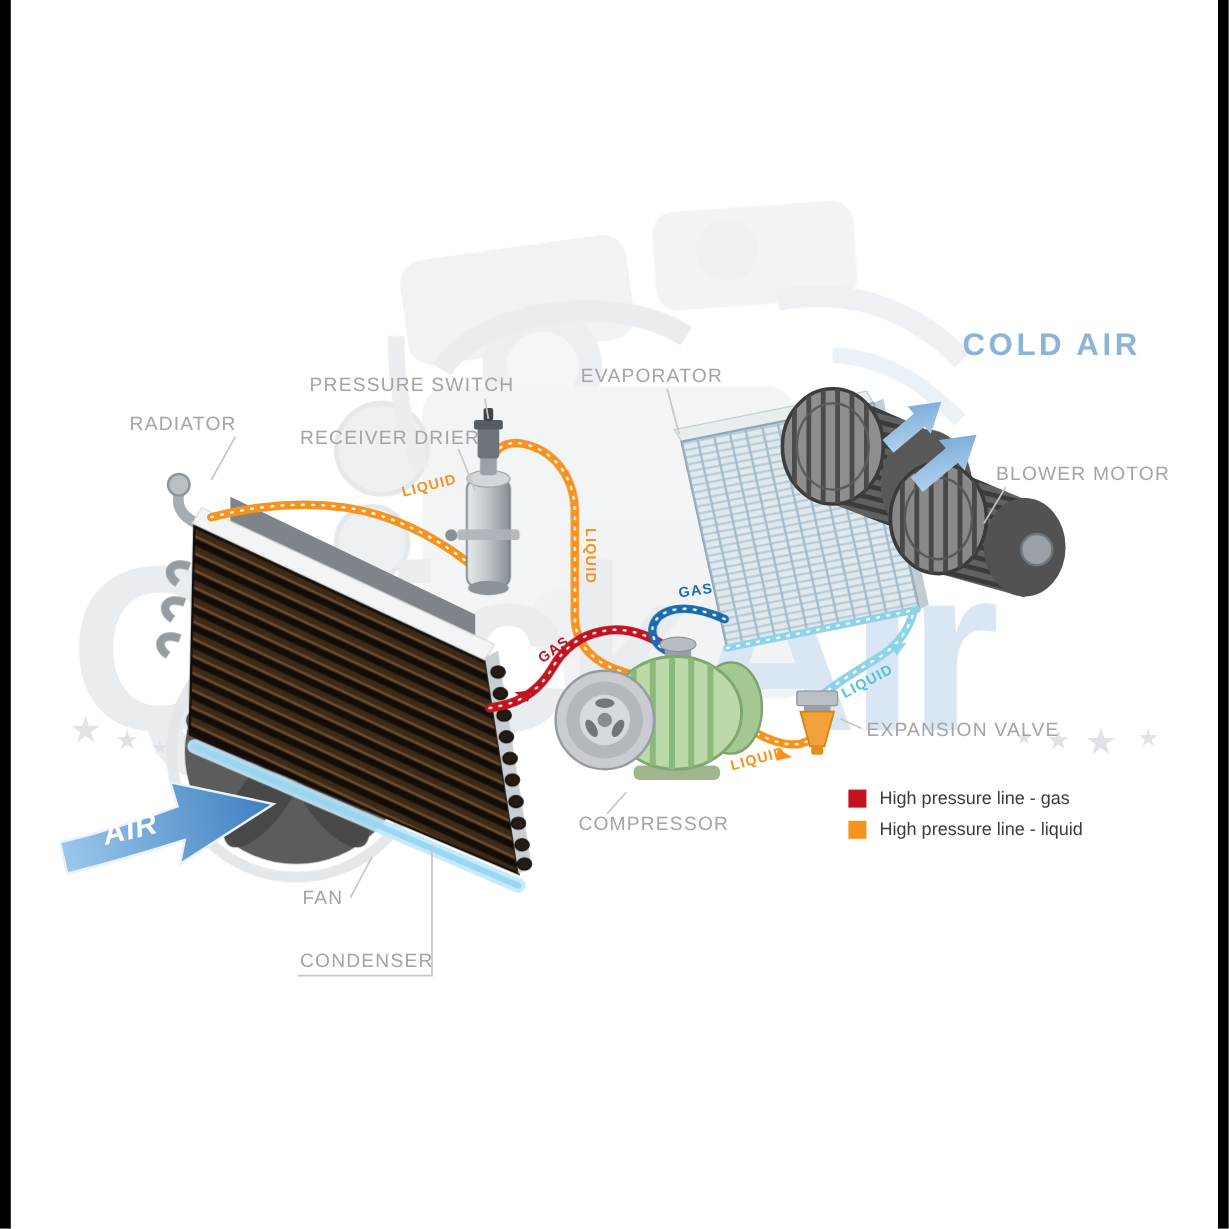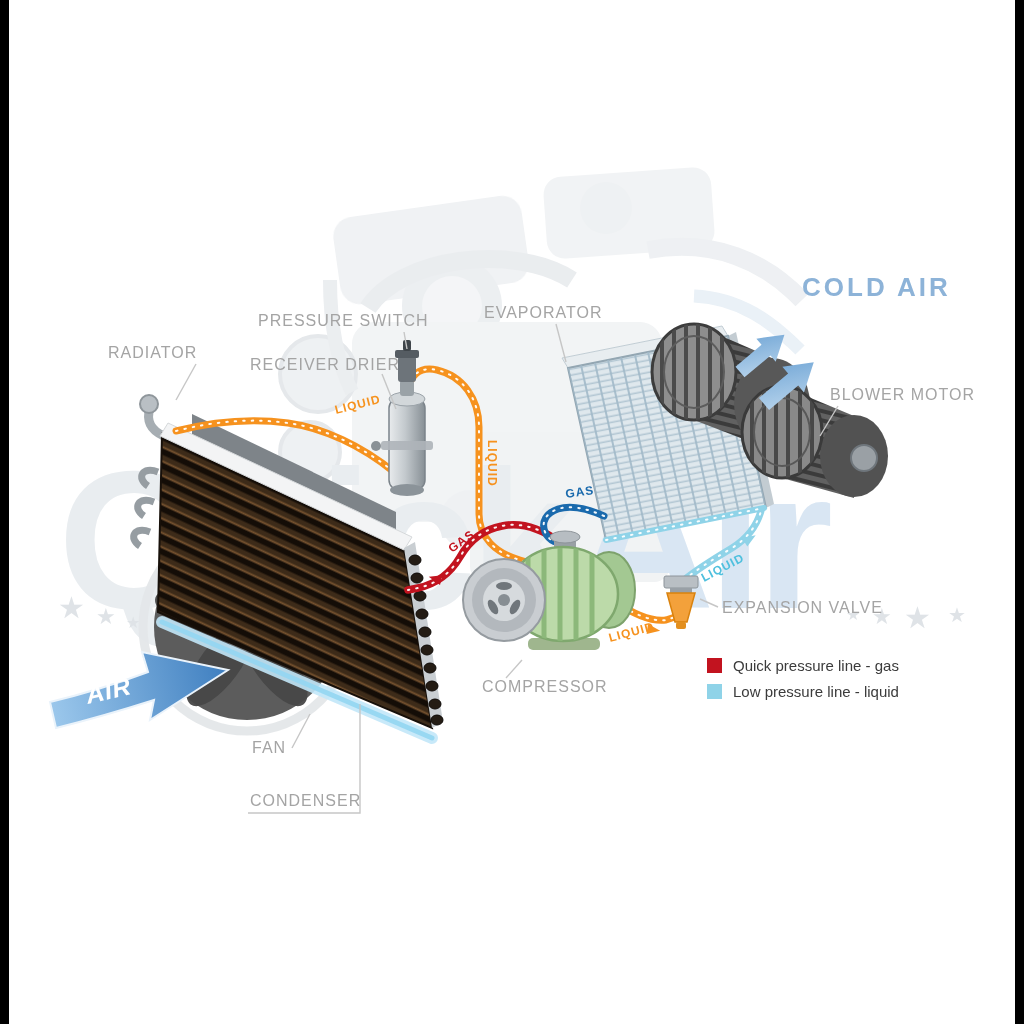--- a/index.html
+++ b/index.html
@@ -313,20 +313,20 @@
     <text class="air" transform="translate(88,704) rotate(-13)">AIR</text>
   </g>
 
   <rect x="0" y="0" width="9" height="1024" fill="#000000"></rect>
   <rect x="1015" y="0" width="9" height="1024" fill="#000000"></rect>
 </svg>
 
 <div class="legend">
   <div class="legend-row">
     <span class="swatch" style="background: rgb(194, 19, 31);"></span>
-    <span class="legend-label">Quick pressure line - gas</span>
+    <span class="legend-label">High pressure line - gas</span>
   </div>
   <div class="legend-row">
-    <span class="swatch" style="background: rgb(143, 211, 232);"></span>
-    <span class="legend-label">Low pressure line - liquid</span>
+    <span class="swatch" style="background: rgb(246, 146, 30);"></span>
+    <span class="legend-label">High pressure line - liquid</span>
   </div>
 </div>
 </div>
 
 </body></html>

